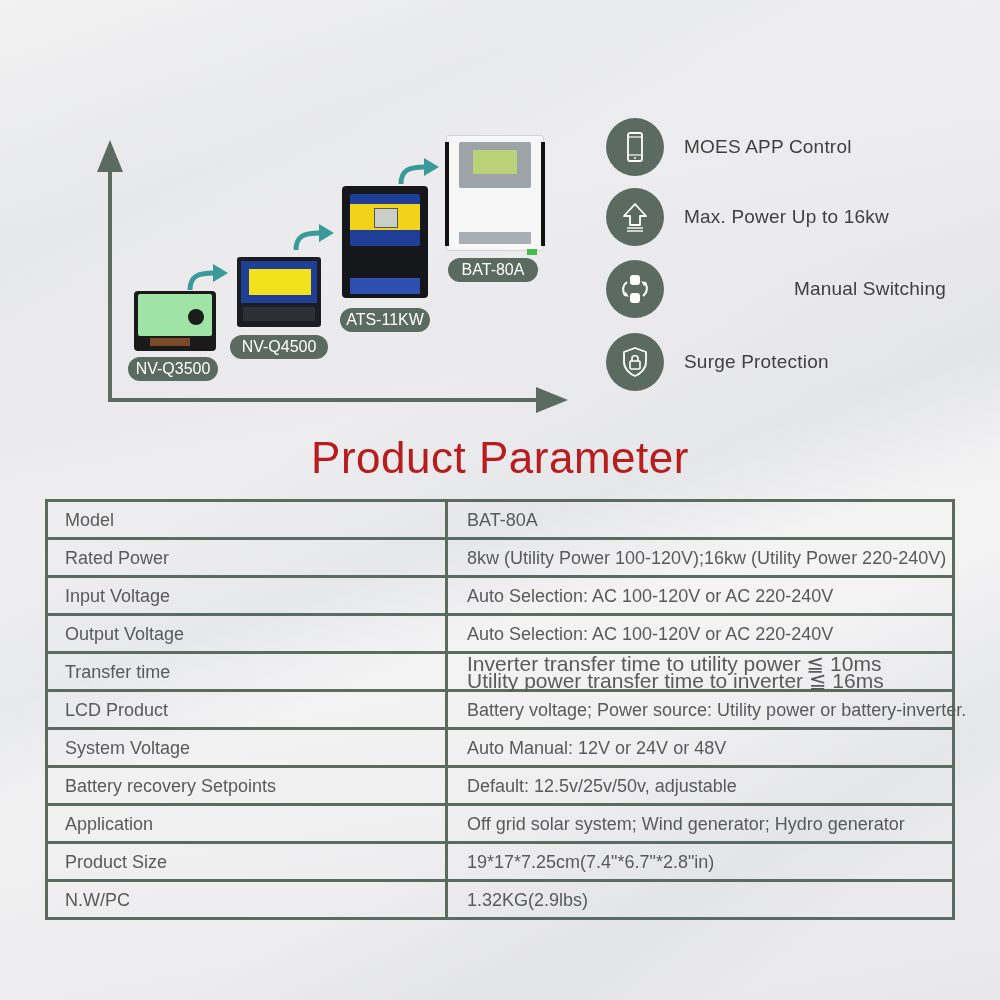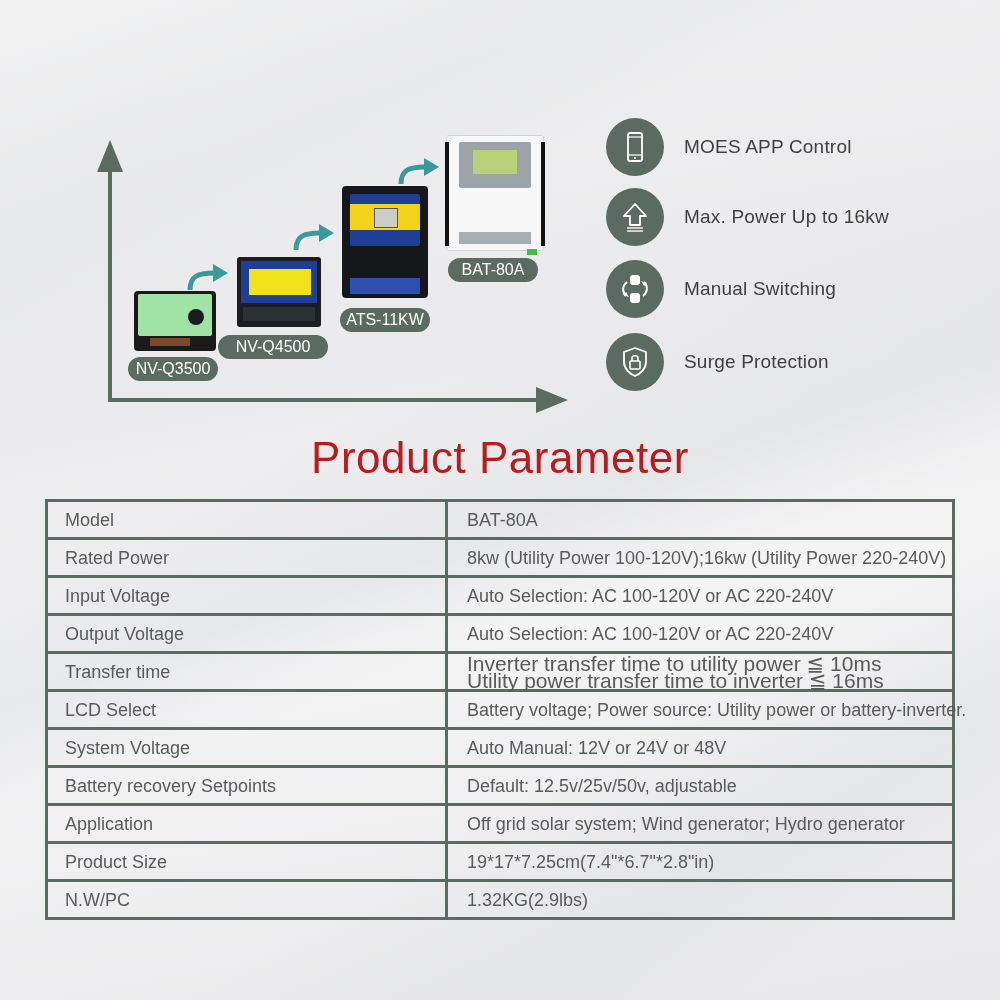--- a/index.html
+++ b/index.html
@@ -125,21 +125,21 @@
       <div class="term"></div>
   </div>
   <div class="pill" style="left:128px; top:357px; width:90px;">NV-Q3500</div>
 
   <div class="product dev-q4500">
     <div class="face">
         <div class="screen"></div>
       </div>
       <div class="bottom"></div>
   </div>
-  <div class="pill" style="left:218px; top:335px; width:110px;">NV-Q4500</div>
+  <div class="pill" style="left:230px; top:335px; width:98px;">NV-Q4500</div>
 
   <div class="product dev-ats">
     <div class="face">
         <div class="yellow">
           <div class="lcd"></div>
         </div>
       </div>
       <div class="bottom"></div>
   </div>
   <div class="pill" style="left:340px; top:308px; width:90px;">ATS-11KW</div>
@@ -170,21 +170,21 @@
     <div class="feature" style="top:70px;">
       <div class="icon">
         <svg viewBox="0 0 34 34">
             <path d="M17 4 L28 16 L22 16 L22 25 L12 25 L12 16 L6 16 Z" fill="none" stroke="#fff" stroke-width="1.8" stroke-linejoin="round"></path>
             <line x1="9" y1="28" x2="25" y2="28" stroke="#fff" stroke-width="1.4"></line>
             <line x1="9" y1="31" x2="25" y2="31" stroke="#fff" stroke-width="1.4"></line>
           </svg>
       </div>
       <span class="label">Max. Power Up to 16kw</span>
     </div>
-    <div class="feature" style="top:142px;">
+    <div class="feature" style="top:142px;justify-content:space-between;">
       <div class="icon">
         <svg viewBox="0 0 34 34">
             <rect x="12" y="3" width="10" height="10" rx="3" fill="#fff"></rect>
             <rect x="12" y="21" width="10" height="10" rx="3" fill="#fff"></rect>
             <path d="M9 10 C4 14 4 20 8 24" fill="none" stroke="#fff" stroke-width="2"></path>
             <polygon points="5,23 11,25 8,20" fill="#fff"></polygon>
             <path d="M25 24 C30 20 30 14 26 10" fill="none" stroke="#fff" stroke-width="2"></path>
             <polygon points="29,11 23,9 26,14" fill="#fff"></polygon>
           </svg>
       </div>
@@ -223,21 +223,21 @@
         <td class="v">Auto Selection: AC 100-120V or AC 220-240V</td>
       </tr>
       <tr>
         <td class="k">Transfer time</td>
         <td class="v">
           <span class="multi">Inverter transfer time to utility power ≦ 10ms</span>
           <span class="multi">Utility power transfer time to inverter ≦ 16ms</span>
         </td>
       </tr>
       <tr>
-        <td class="k">LCD Select</td>
+        <td class="k">LCD Product</td>
         <td class="v">Battery voltage; Power source: Utility power or battery-inverter.</td>
       </tr>
       <tr>
         <td class="k">System Voltage</td>
         <td class="v">Auto Manual: 12V or 24V or 48V</td>
       </tr>
       <tr>
         <td class="k">Battery recovery Setpoints</td>
         <td class="v">Default: 12.5v/25v/50v, adjustable</td>
       </tr>

